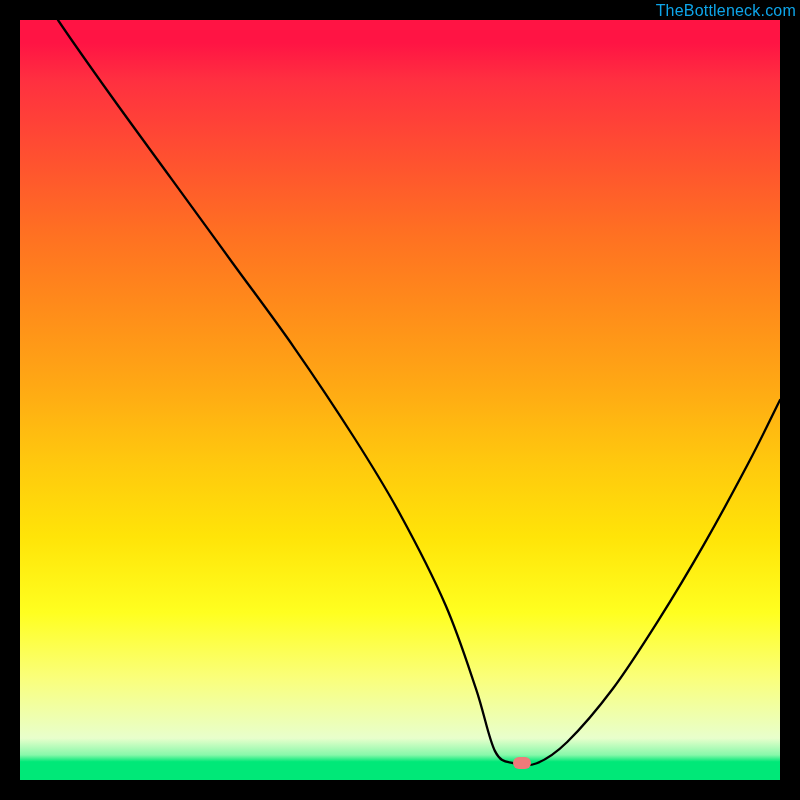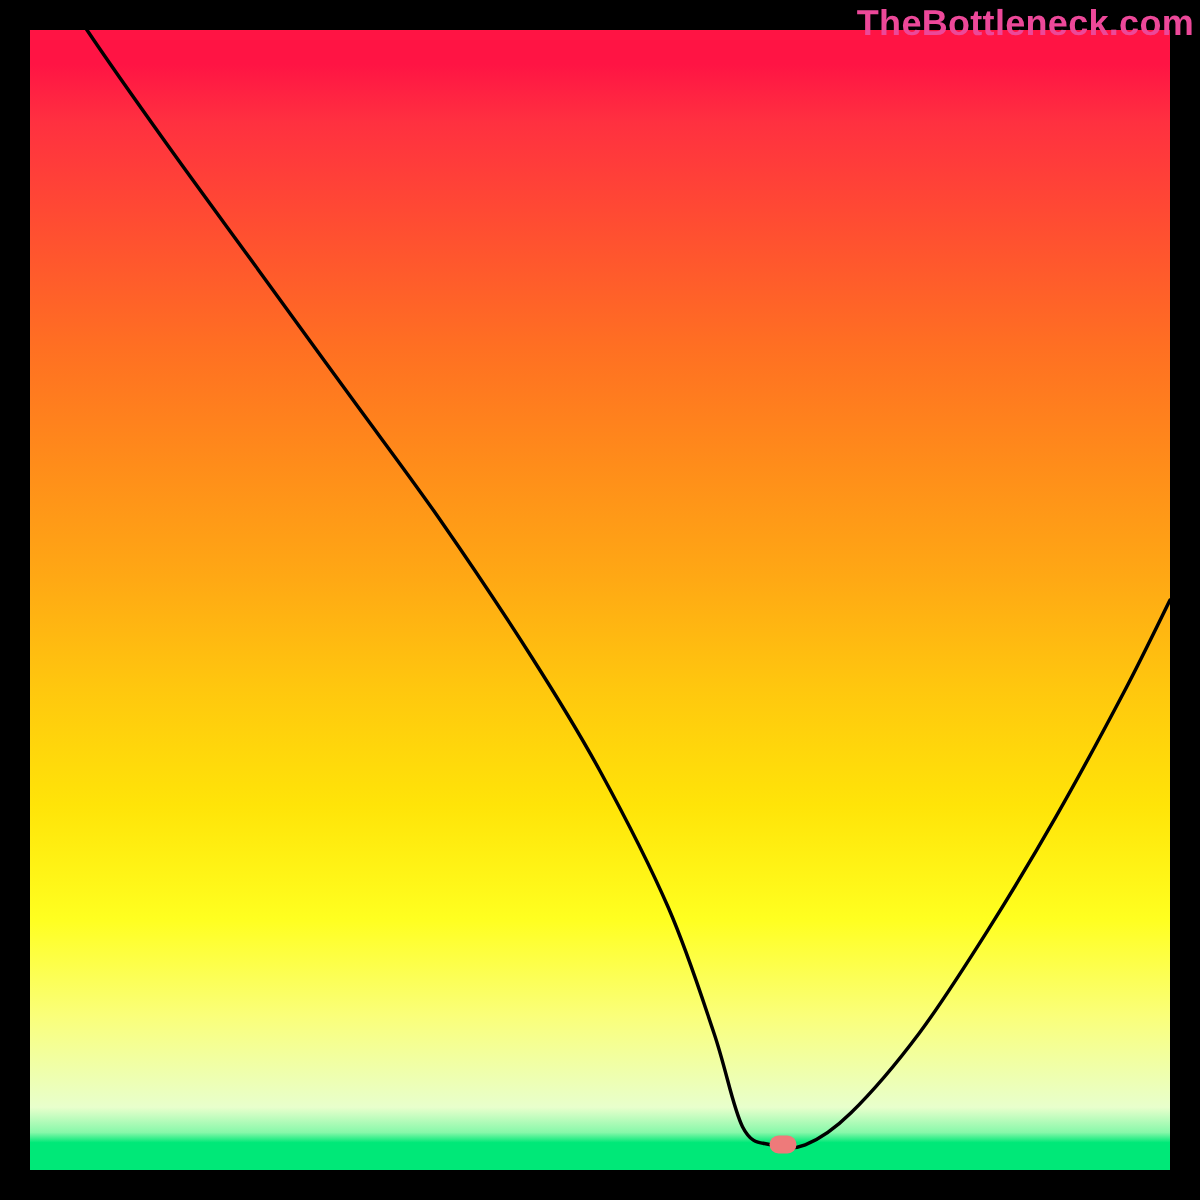--- a/index.html
+++ b/index.html
@@ -53,23 +53,23 @@
     width: 18px;
     height: 12px;
     border-radius: 6px;
     background: #ee7a7a;
     transform: translate(-50%, -50%);
   }
   .watermark {
     position: absolute;
     top: 2px;
     right: 4px;
-    color: #ec4899;
-    font-size: 24px;
-    font-weight: 700;
+    color: #0ea5e9;
+    font-size: 16px;
+    font-weight: 400;
     letter-spacing: 0.2px;
     user-select: none;
   }
 </style>
 </head>
 <body>
 
 <div class="frame">
 
   <div class="plot">

